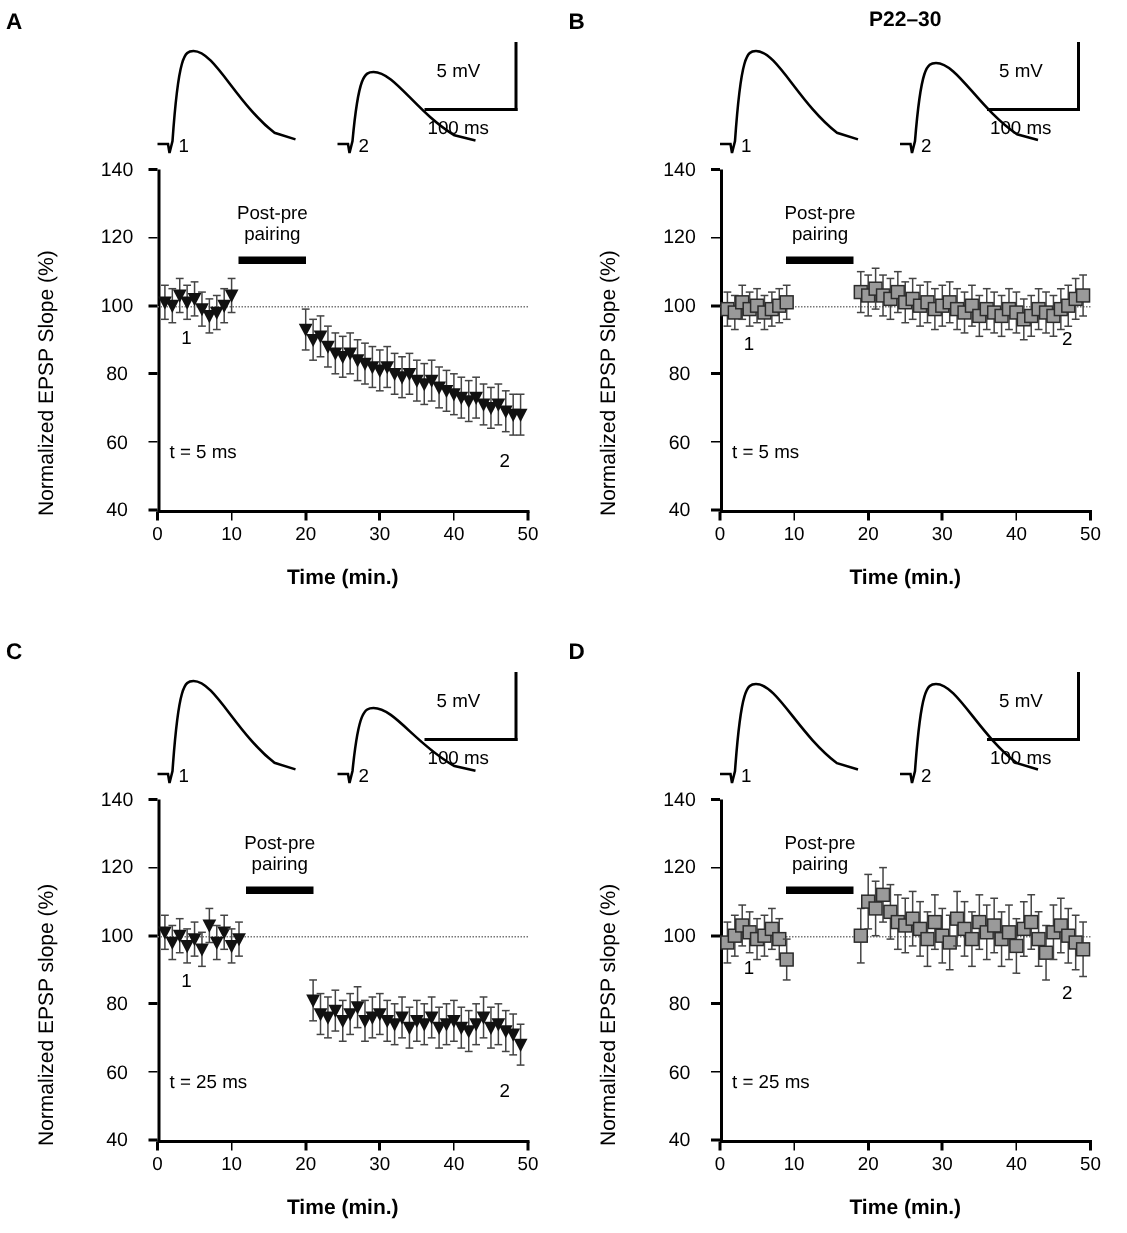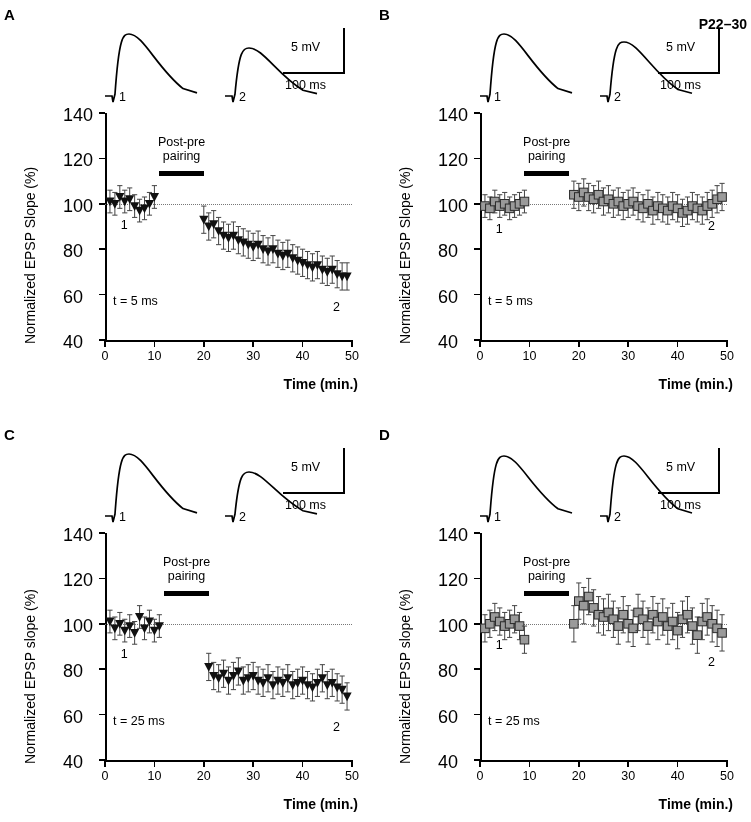--- a/index.html
+++ b/index.html
@@ -2,22 +2,22 @@
 <html><head>
 <meta charset="utf-8">
 <style>
   html,body{margin:0;padding:0;background:#ffffff;}
   body{width:751px;height:822px;font-family:"Liberation Sans",sans-serif;color:#000;}
   #root{position:relative;width:751px;height:822px;}
   .panel{position:absolute;}
   .panel-letter{position:absolute;font-size:15px;font-weight:bold;}
   .panel-title{position:absolute;font-size:14px;font-weight:bold;text-align:center;}
   .ylabel{position:absolute;font-size:14px;transform-origin:0 0;transform:rotate(-90deg);white-space:nowrap;}
-  .xlabel{position:absolute;font-size:14px;font-weight:bold;text-align:right;width:260px;}
-  .tick-label-y{position:absolute;font-size:18px;text-align:left;width:30px;}
+  .xlabel{position:absolute;font-size:14px;font-weight:bold;text-align:center;width:260px;}
+  .tick-label-y{position:absolute;font-size:13px;text-align:center;width:30px;}
   .tick-label-x{position:absolute;font-size:12.5px;text-align:center;width:26px;}
   .axis{position:absolute;background:#000;}
   .tickmark{position:absolute;background:#000;}
   .dotted{position:absolute;border-top:1px dotted #777;}
   .pairbar{position:absolute;background:#000;height:5px;}
   .pairlabel{position:absolute;font-size:12.5px;text-align:center;line-height:14px;width:80px;}
   .tlabel{position:absolute;font-size:12.5px;}
   .numlabel{position:absolute;font-size:12.5px;}
   .scalelabel{position:absolute;font-size:12.5px;}
   svg{display:block;overflow:visible;}
@@ -317,21 +317,21 @@
       </svg>
       <div class="numlabel" style="left:119px;top:90px;">1</div>
       <div class="numlabel" style="left:239px;top:90px;">2</div>
       <div class="axis" style="left:343px;top:28px;width:2px;height:46px;"></div>
       <div class="axis" style="left:283px;top:72px;width:62px;height:2px;"></div>
       <div class="scalelabel" style="left:291px;top:40px;">5 mV</div>
       <div class="scalelabel" style="left:285px;top:78px;">100 ms</div>
     </div>
     <div class="panel" style="left:375px;top:0px;width:375px;height:420px;">
       <div class="panel-letter" style="left:4px;top:6px;">B</div>
-      <div class="panel-title" style="left:85px;top:16px;width:287px;text-align:right;">P22–30</div>
+      <div class="panel-title" style="left:85px;top:4px;width:287px;">P22–30</div>
       <div class="ylabel" style="left:22px;top:344px;">Normalized EPSP Slope (%)</div>
       <div class="xlabel" style="left:99px;top:376px;width:259px;">Time (min.)</div>
       <div class="axis" style="left:105px;top:113px;width:1.6px;height:228px;"></div>
       <div class="axis" style="left:105px;top:340px;width:248px;height:1.6px;"></div>
       <div class="tickmark" style="left:99px;top:339.2px;width:6px;height:1.6px;"></div>
       <div class="tick-label-y" style="left:63px;top:332px;">40</div>
       <div class="tickmark" style="left:99px;top:293.8px;width:6px;height:1.6px;"></div>
       <div class="tick-label-y" style="left:63px;top:286.6px;">60</div>
       <div class="tickmark" style="left:99px;top:248.39999999999998px;width:6px;height:1.6px;"></div>
       <div class="tick-label-y" style="left:63px;top:241.2px;">80</div>

